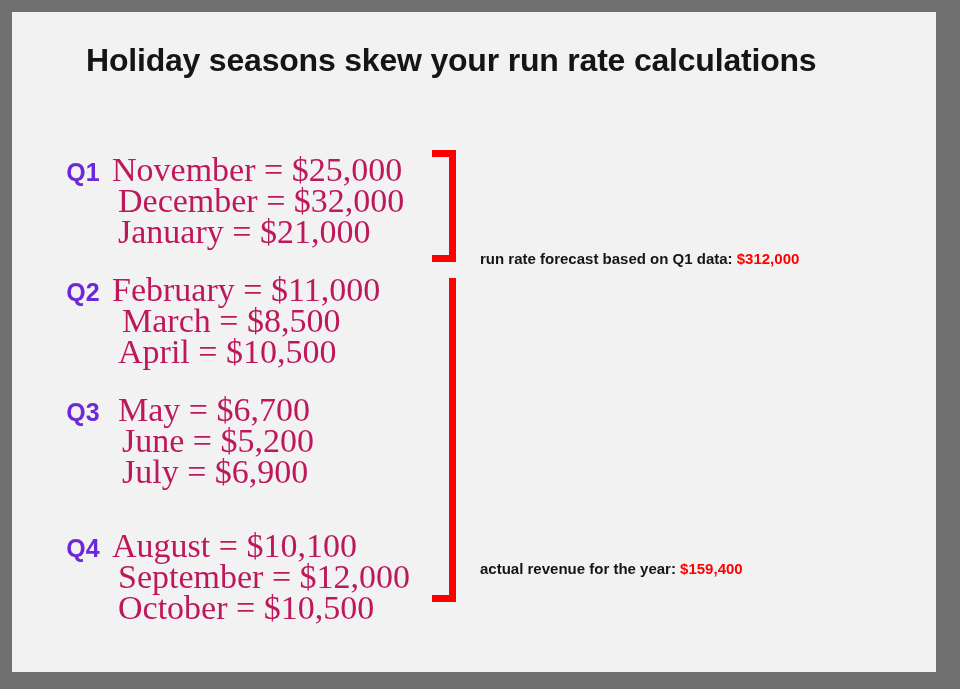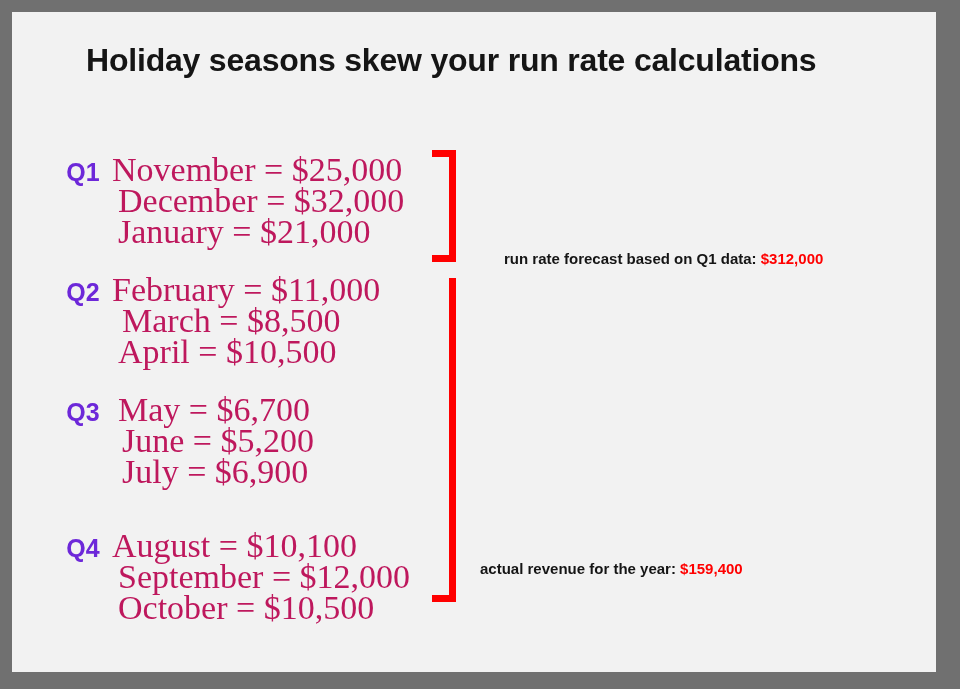--- a/index.html
+++ b/index.html
@@ -106,21 +106,21 @@
     position: absolute;
     font-size: 15px;
     font-weight: bold;
     color: #151515;
     white-space: nowrap;
   }
   .annotation .amount {
     color: #ff0000;
     font-weight: bold;
   }
-  #anno-forecast { left: 468px; top: 238px; margin-left: 24px; }
+  #anno-forecast { left: 468px; top: 238px; }
   #anno-actual   { left: 468px; top: 548px; }
 </style>
 </head>
 <body>
 
 <div id="slide">
   <div id="canvas">
 
     <div id="title">Holiday seasons skew your run rate calculations</div>
 

